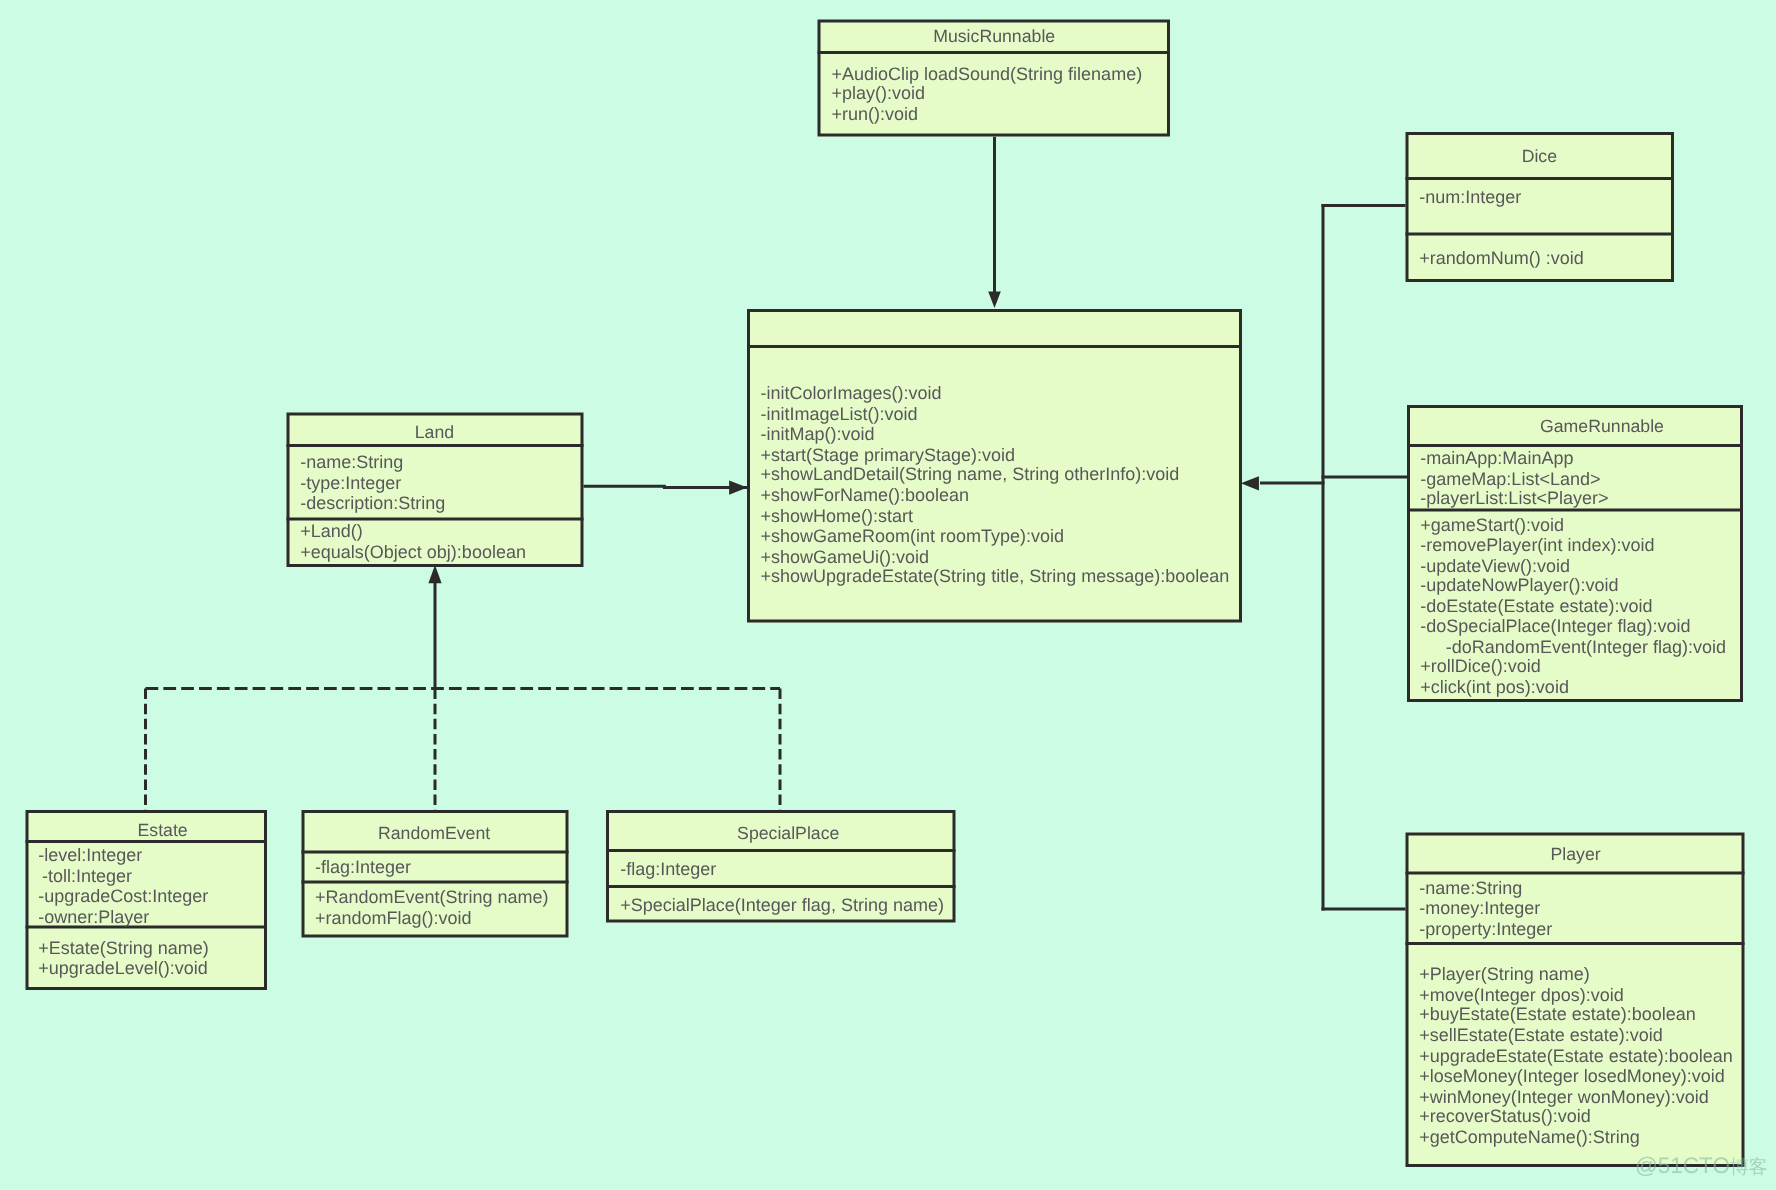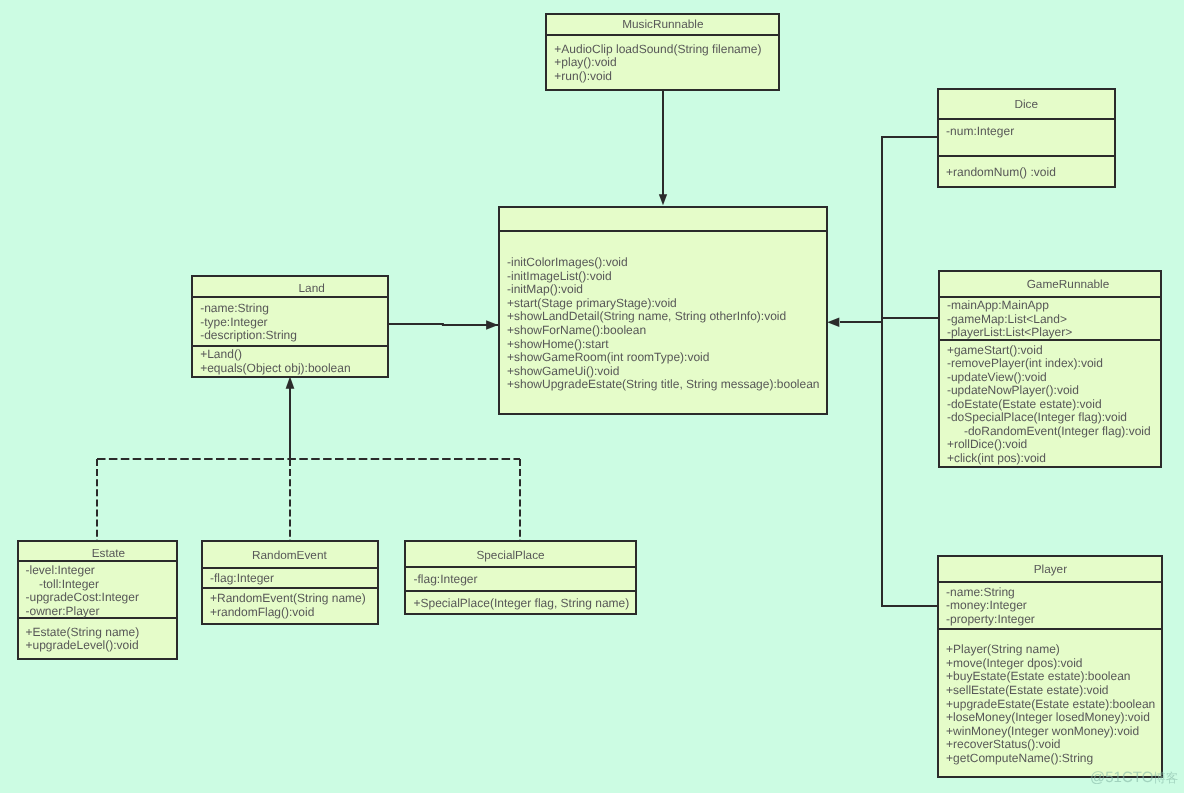--- a/index.html
+++ b/index.html
@@ -136,47 +136,47 @@
     <div class="row" style="left: 946.1px; top: 682.95px; z-index: 4;">+sellEstate(Estate estate):void</div>
     <div class="row" style="left: 946.1px; top: 696.5px; z-index: 4;">+upgradeEstate(Estate estate):boolean</div>
     <div class="row" style="left: 946.1px; top: 710.05px; z-index: 4;">+loseMoney(Integer losedMoney):void</div>
     <div class="row" style="left: 946.1px; top: 723.6px; z-index: 4;">+winMoney(Integer wonMoney):void</div>
     <div class="row" style="left: 946.1px; top: 737.15px; z-index: 4;">+recoverStatus():void</div>
     <div class="row" style="left: 946.1px; top: 750.7px; z-index: 4;">+getComputeName():String</div>
     <div class="uml" style="left: 190.6px; top: 274.8px; width: 198.1px; height: 103.2px;">
       <div class="divider" style="top: 18.9px;"></div>
       <div class="divider" style="top: 67.8px;"></div>
     </div>
-    <div class="title" style="left: 190.6px; width: 198.1px; top: 280.5px; z-index: 4; padding-left: 22px;">Land</div>
+    <div class="title" style="left: 190.6px; width: 198.1px; top: 280.5px; z-index: 4;">Land</div>
     <div class="row" style="left: 200.2px; top: 301.2px; z-index: 4;">-name:String</div>
     <div class="row" style="left: 200.2px; top: 314.75px; z-index: 4;">-type:Integer</div>
     <div class="row" style="left: 200.2px; top: 328.3px; z-index: 4;">-description:String</div>
     <div class="row" style="left: 200.2px; top: 347.3px; z-index: 4;">+Land()</div>
     <div class="row" style="left: 200.2px; top: 360.85px; z-index: 4;">+equals(Object obj):boolean</div>
     <div class="uml" style="left: 16.9px; top: 540.4px; width: 161px; height: 120.1px;">
       <div class="divider" style="top: 17.8px;"></div>
       <div class="divider" style="top: 74.7px;"></div>
     </div>
     <div class="title" style="left: 16.9px; width: 183px; top: 545.9px; z-index: 4;">Estate</div>
     <div class="row" style="left: 25.5px; top: 563px; z-index: 4;">-level:Integer</div>
-    <div class="row" style="left: 39px; top: 576.55px; z-index: 4; text-align: center;">-toll:Integer</div>
+    <div class="row" style="left: 28px; top: 576.55px; z-index: 4; text-align: center;">-toll:Integer</div>
     <div class="row" style="left: 25.5px; top: 590.1px; z-index: 4;">-upgradeCost:Integer</div>
     <div class="row" style="left: 25.5px; top: 603.65px; z-index: 4;">-owner:Player</div>
     <div class="row" style="left: 25.5px; top: 624.7px; z-index: 4;">+Estate(String name)</div>
     <div class="row" style="left: 25.5px; top: 638.25px; z-index: 4;">+upgradeLevel():void</div>
     <div class="uml" style="left: 200.9px; top: 540.3px; width: 178.3px; height: 84.4px;">
       <div class="divider" style="top: 24.3px;"></div>
       <div class="divider" style="top: 44.7px;"></div>
     </div>
     <div class="title" style="left: 200.9px; width: 177px; top: 547.9px; z-index: 4;">RandomEvent</div>
     <div class="row" style="left: 210px; top: 571.4px; z-index: 4;">-flag:Integer</div>
     <div class="row" style="left: 210px; top: 591.4px; z-index: 4;">+RandomEvent(String name)</div>
     <div class="row" style="left: 210px; top: 604.95px; z-index: 4;">+randomFlag():void</div>
     <div class="uml" style="left: 403.6px; top: 540.3px; width: 233.4px; height: 74.4px;">
       <div class="divider" style="top: 24.1px;"></div>
       <div class="divider" style="top: 47.3px;"></div>
     </div>
-    <div class="title" style="left: 393px; width: 235px; top: 547.9px; z-index: 4;">SpecialPlace</div>
+    <div class="title" style="left: 408px; width: 235px; top: 547.9px; z-index: 4;">SpecialPlace</div>
     <div class="row" style="left: 413.5px; top: 571.9px; z-index: 4;">-flag:Integer</div>
     <div class="row" style="left: 413.5px; top: 595.5px; z-index: 4;">+SpecialPlace(Integer flag, String name)</div>
   </div>
 
 <div class="wm" style="left:1090px; top:768.7px;"><span>@51CTO</span><span class="cjk">博客</span></div>
 
 </body></html>

